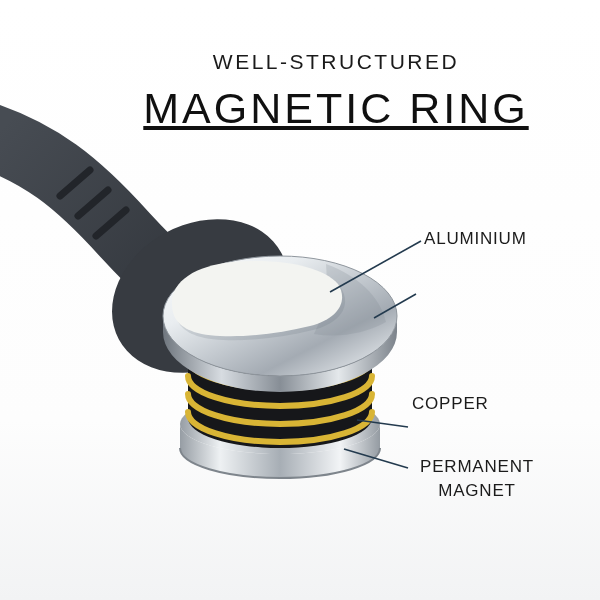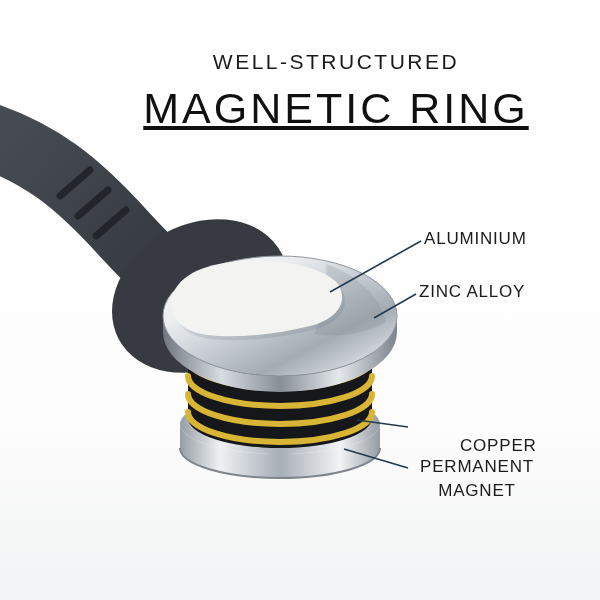--- a/index.html
+++ b/index.html
@@ -35,21 +35,21 @@
   .callout {
     position: absolute;
     font-size: 17px;
     letter-spacing: 0.8px;
     color: #1b1b1b;
     font-weight: 400;
     line-height: 1.4;
   }
   .co-aluminium { left: 424px; top: 227px; }
   .co-zinc     { left: 419px; top: 280px; }
-  .co-copper   { left: 412px; top: 434px; margin-left: 48px; }
+  .co-copper   { left: 412px; top: 392px; }
   .co-magnet   { left: 397px; top: 455px; width: 160px; text-align: center; }
 </style>
 </head>
 <body>
 
 <div class="stage">
 
   <div class="header">
     <div class="subtitle">WELL-STRUCTURED</div>
     <h1 class="title">MAGNETIC RING</h1>
@@ -126,17 +126,16 @@
 
     <g stroke="#233a4e" stroke-width="1.6" fill="none">
       <path d="M 330 292 L 421 241"></path>
       <path d="M 374 318 L 416 294"></path>
       <path d="M 357 420 L 408 427"></path>
       <path d="M 344 449 L 408 468"></path>
     </g>
   </svg>
 
   <div class="callout co-aluminium">ALUMINIUM</div>
-  <div class="callout co-zinc">ZINC ALLOY</div>
   <div class="callout co-copper">COPPER</div>
   <div class="callout co-magnet">PERMANENT MAGNET</div>
 
 </div>
 
 </body></html>

